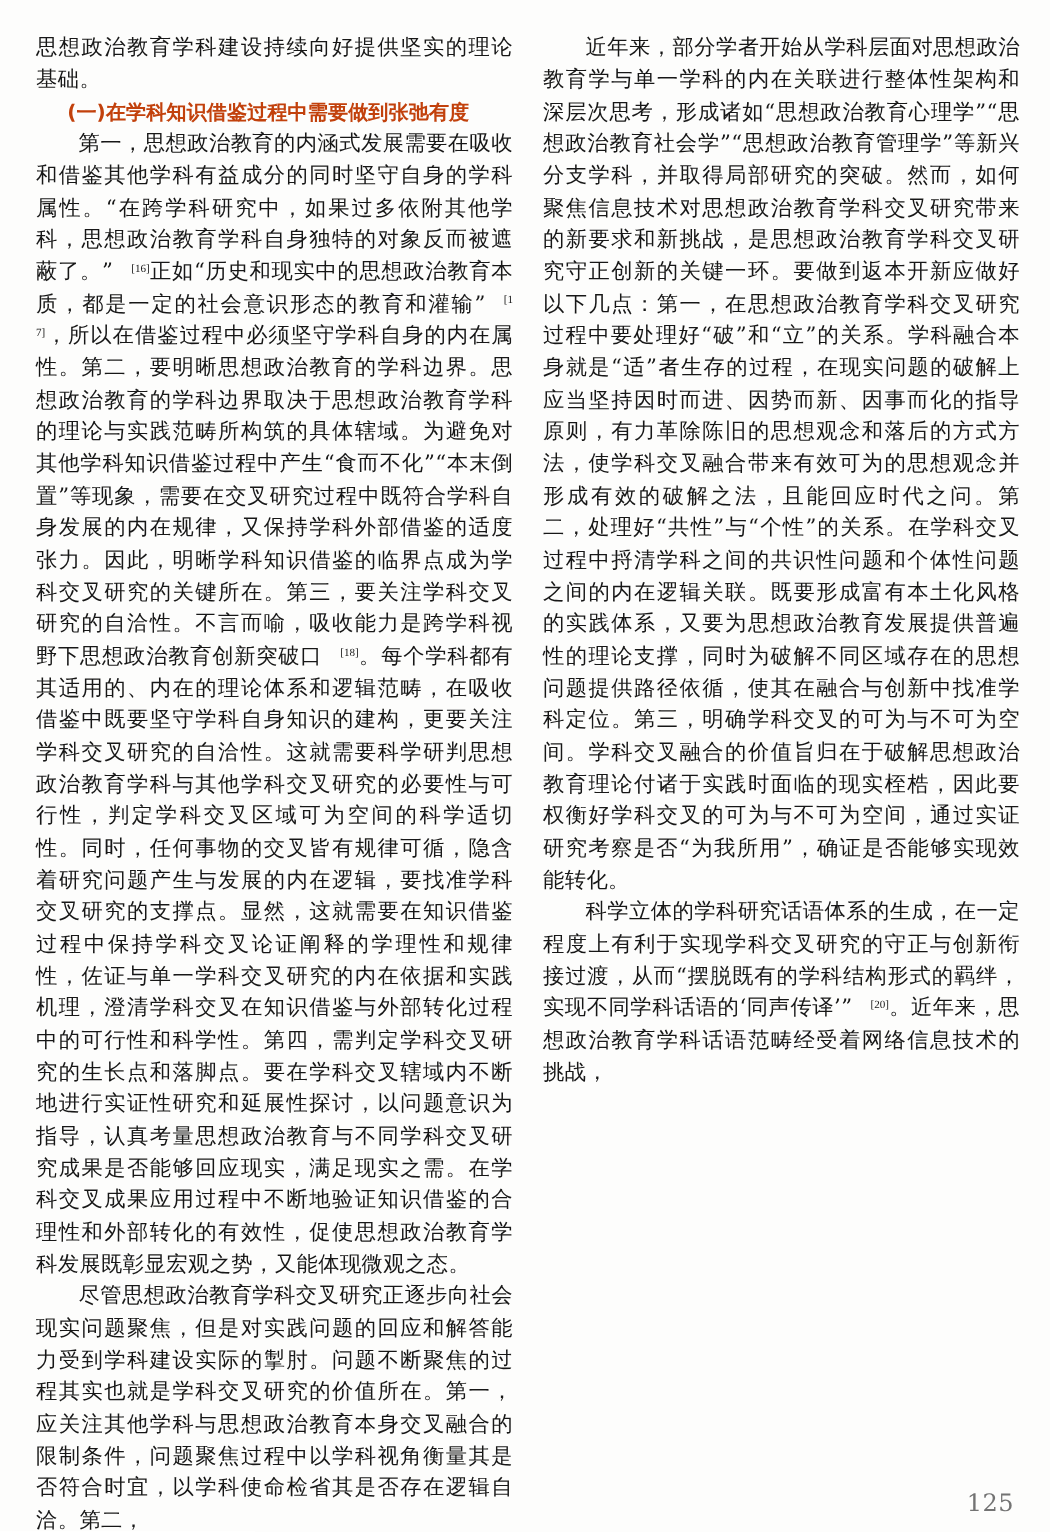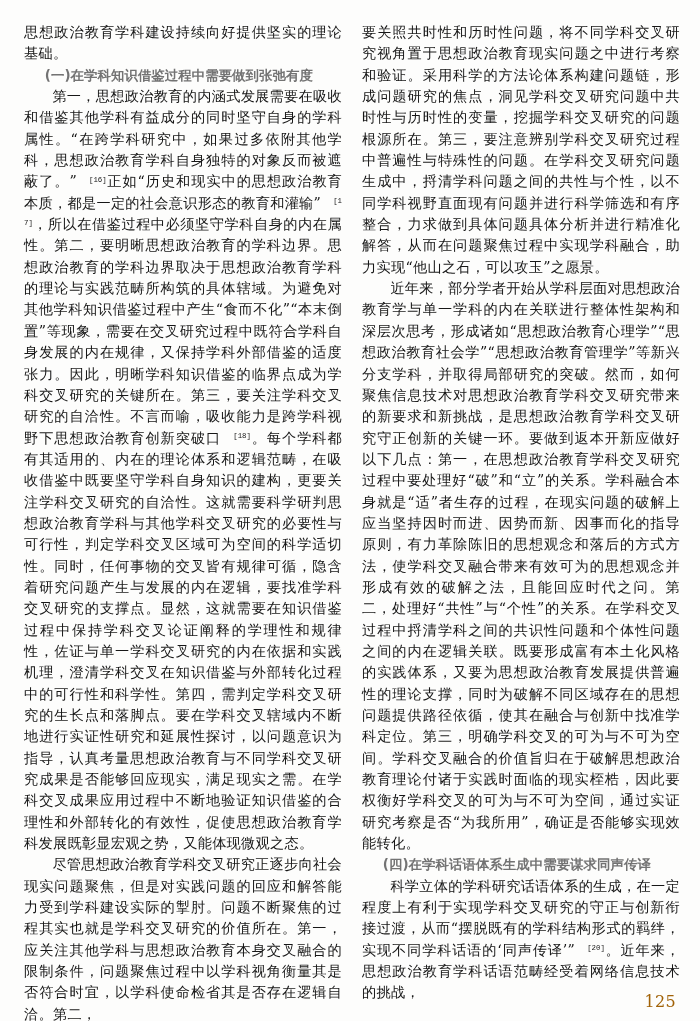--- a/index.html
+++ b/index.html
@@ -62,43 +62,43 @@
 
   
   .heading {
     font-family: "DejaVu Sans", "Liberation Sans", sans-serif;
     font-size: 13.4px;
     line-height: 21.35px;
     font-weight: bold;
     text-indent: 1.55em;
     margin: 0;
     letter-spacing: 0.005em;
-    color: #737373;
+    color: #c2410c;
     white-space: nowrap;
   }
 
   
   sup.ref {
     font-size: 0.52em;
     vertical-align: 0.62em;
     line-height: 0;
     letter-spacing: 0;
-    font-family: Liberation Mono, monospace;
+    font-family: Liberation Serif, serif;
     padding-left: 12px;
   }
 
   
   #folio {
     position: absolute;
     right: 24px;
     bottom: 10px;
     font-family: "DejaVu Serif", "Liberation Serif", serif;
     font-size: 16px;
     line-height: 18px;
-    color: #a16207;
+    color: #737373;
     letter-spacing: 0.02em;
   }
 </style>
 </head>
 <body>
 
 <div id="page">
 
   <div id="columns">
 
@@ -110,26 +110,24 @@
 
       <p class="para indent"><span>第一，思想政治教育的内涵式发展需要在吸收和借鉴其他学科有益成分的同时坚守自身的学科属性。“在跨学科研究中，如果过多依附其他学科，思想政治教育学科自身独特的对象反而被遮蔽了。”</span><sup class="ref">[16]</sup><span>正如“历史和现实中的思想政治教育本质，都是一定的社会意识形态的教育和灌输”</span><sup class="ref">[17]</sup><span>，所以在借鉴过程中必须坚守学科自身的内在属性。第二，要明晰思想政治教育的学科边界。思想政治教育的学科边界取决于思想政治教育学科的理论与实践范畴所构筑的具体辖域。为避免对其他学科知识借鉴过程中产生“食而不化”“本末倒置”等现象，需要在交叉研究过程中既符合学科自身发展的内在规律，又保持学科外部借鉴的适度张力。因此，明晰学科知识借鉴的临界点成为学科交叉研究的关键所在。第三，要关注学科交叉研究的自洽性。不言而喻，吸收能力是跨学科视野下思想政治教育创新突破口</span><sup class="ref">[18]</sup><span>。每个学科都有其适用的、内在的理论体系和逻辑范畴，在吸收借鉴中既要坚守学科自身知识的建构，更要关注学科交叉研究的自洽性。这就需要科学研判思想政治教育学科与其他学科交叉研究的必要性与可行性，判定学科交叉区域可为空间的科学适切性。同时，任何事物的交叉皆有规律可循，隐含着研究问题产生与发展的内在逻辑，要找准学科交叉研究的支撑点。显然，这就需要在知识借鉴过程中保持学科交叉论证阐释的学理性和规律性，佐证与单一学科交叉研究的内在依据和实践机理，澄清学科交叉在知识借鉴与外部转化过程中的可行性和科学性。第四，需判定学科交叉研究的生长点和落脚点。要在学科交叉辖域内不断地进行实证性研究和延展性探讨，以问题意识为指导，认真考量思想政治教育与不同学科交叉研究成果是否能够回应现实，满足现实之需。在学科交叉成果应用过程中不断地验证知识借鉴的合理性和外部转化的有效性，促使思想政治教育学科发展既彰显宏观之势，又能体现微观之态。</span></p>
 
 
       <p class="para indent">尽管思想政治教育学科交叉研究正逐步向社会现实问题聚焦，但是对实践问题的回应和解答能力受到学科建设实际的掣肘。问题不断聚焦的过程其实也就是学科交叉研究的价值所在。第一，应关注其他学科与思想政治教育本身交叉融合的限制条件，问题聚焦过程中以学科视角衡量其是否符合时宜，以学科使命检省其是否存在逻辑自洽。第二，</p>
 
     </div>
 
     <div class="column">
 
-      <p class="para cont">要关照共时性和历时性问题，将不同学科交叉研究视角置于思想政治教育现实问题之中进行考察和验证。采用科学的方法论体系构建问题链，形成问题研究的焦点，洞见学科交叉研究问题中共时性与历时性的变量，挖掘学科交叉研究的问题根源所在。第三，要注意辨别学科交叉研究过程中普遍性与特殊性的问题。在学科交叉研究问题生成中，捋清学科问题之间的共性与个性，以不同学科视野直面现有问题并进行科学筛选和有序整合，力求做到具体问题具体分析并进行精准化解答，从而在问题聚焦过程中实现学科融合，助力实现“他山之石，可以攻玉”之愿景。</p>
 
 
       <p class="para indent">近年来，部分学者开始从学科层面对思想政治教育学与单一学科的内在关联进行整体性架构和深层次思考，形成诸如“思想政治教育心理学”“思想政治教育社会学”“思想政治教育管理学”等新兴分支学科，并取得局部研究的突破。然而，如何聚焦信息技术对思想政治教育学科交叉研究带来的新要求和新挑战，是思想政治教育学科交叉研究守正创新的关键一环。要做到返本开新应做好以下几点：第一，在思想政治教育学科交叉研究过程中要处理好“破”和“立”的关系。学科融合本身就是“适”者生存的过程，在现实问题的破解上应当坚持因时而进、因势而新、因事而化的指导原则，有力革除陈旧的思想观念和落后的方式方法，使学科交叉融合带来有效可为的思想观念并形成有效的破解之法，且能回应时代之问。第二，处理好“共性”与“个性”的关系。在学科交叉过程中捋清学科之间的共识性问题和个体性问题之间的内在逻辑关联。既要形成富有本土化风格的实践体系，又要为思想政治教育发展提供普遍性的理论支撑，同时为破解不同区域存在的思想问题提供路径依循，使其在融合与创新中找准学科定位。第三，明确学科交叉的可为与不可为空间。学科交叉融合的价值旨归在于破解思想政治教育理论付诸于实践时面临的现实桎梏，因此要权衡好学科交叉的可为与不可为空间，通过实证研究考察是否“为我所用”，确证是否能够实现效能转化。</p>
 
-      <h3 class="heading">(四)在学科话语体系生成中需要谋求同声传译</h3>
 
       <p class="para indent"><span>科学立体的学科研究话语体系的生成，在一定程度上有利于实现学科交叉研究的守正与创新衔接过渡，从而“摆脱既有的学科结构形式的羁绊，实现不同学科话语的‘同声传译’”</span><sup class="ref">[20]</sup><span>。近年来，思想政治教育学科话语范畴经受着网络信息技术的挑战，</span></p>
 
     </div>
 
   </div>
 
   <div id="folio">125</div>
 
 </div>

